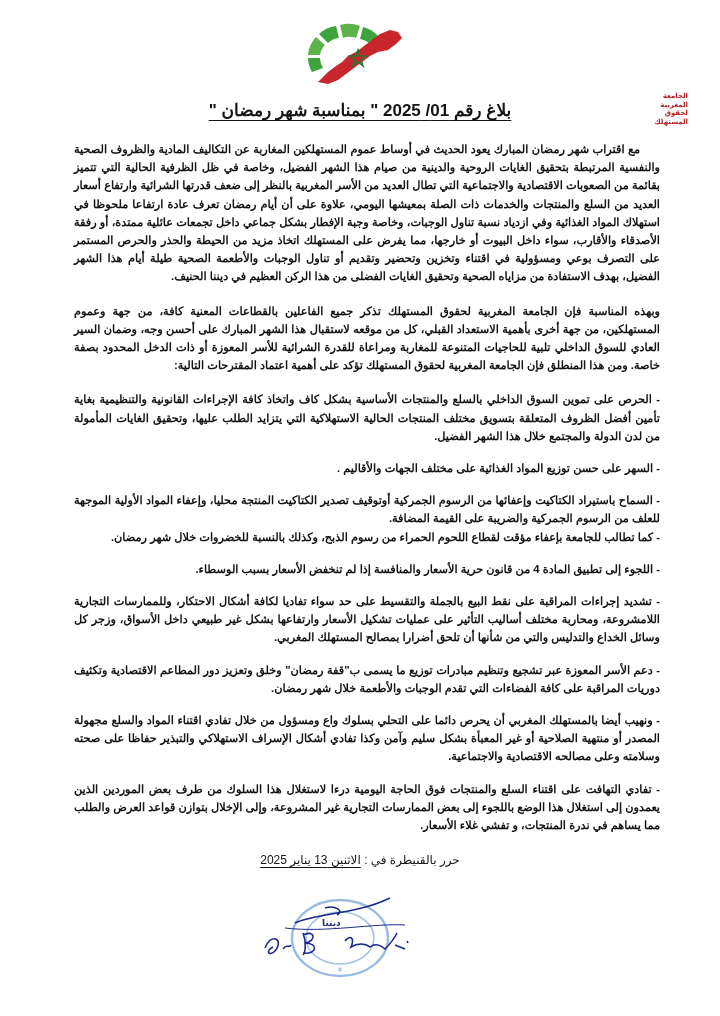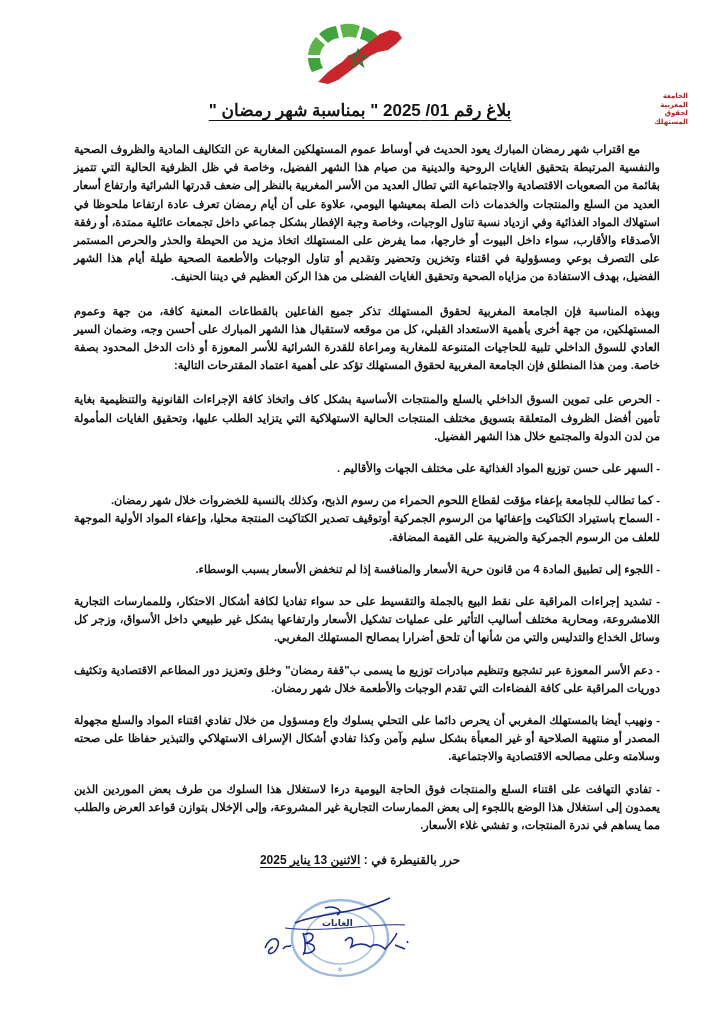--- a/index.html
+++ b/index.html
@@ -28,21 +28,21 @@
     font-family: "Liberation Sans", sans-serif; font-weight: bold;
     font-size: 11.3px; line-height: 18.2px; text-align: justify;
     text-align-last: right;
   }
   .body p { margin: 0; }
   .p-intro { text-indent: 20px; }
   .gap-lg { height: 16px; }
   .gap-md { height: 14px; }
   .place-date {
     position: absolute; top: 853px; left: 0; right: 0; text-align: center;
-    font-family: "Liberation Sans", sans-serif; font-weight: bold; font-size: 12px;
+    font-family: "Liberation Sans", sans-serif; font-weight: normal; font-size: 12px;
   }
   .place-date .date { text-decoration: underline; text-underline-offset: 3px; }
   .signature {
     position: absolute; left: 255px; top: 893px; width: 200px; height: 105px;
   }
   .signature svg { width: 100%; height: 100%; display: block; }
   .sig-role {
     position: absolute; left: 322px; top: 918px; font-size: 9px; font-weight: bold; color: #1e2a6e;
   }
 </style>
@@ -77,22 +77,22 @@
 
   <div class="body">
     <p class="p-intro">مع اقتراب شهر رمضان المبارك يعود الحديث في أوساط عموم المستهلكين المغاربة عن التكاليف المادية والظروف الصحية والنفسية المرتبطة بتحقيق الغايات الروحية والدينية من صيام هذا الشهر الفضيل، وخاصة في ظل الظرفية الحالية التي تتميز بقائمة من الصعوبات الاقتصادية والاجتماعية التي تطال العديد من الأسر المغربية بالنظر إلى ضعف قدرتها الشرائية وارتفاع أسعار العديد من السلع والمنتجات والخدمات ذات الصلة بمعيشها اليومي، علاوة على أن أيام رمضان تعرف عادة ارتفاعا ملحوظا في استهلاك المواد الغذائية وفي ازدياد نسبة تناول الوجبات، وخاصة وجبة الإفطار بشكل جماعي داخل تجمعات عائلية ممتدة، أو رفقة الأصدقاء والأقارب، سواء داخل البيوت أو خارجها، مما يفرض على المستهلك اتخاذ مزيد من الحيطة والحذر والحرص المستمر على التصرف بوعي ومسؤولية في اقتناء وتخزين وتحضير وتقديم أو تناول الوجبات والأطعمة الصحية طيلة أيام هذا الشهر الفضيل، بهدف الاستفادة من مزاياه الصحية وتحقيق الغايات الفضلى من هذا الركن العظيم في ديننا الحنيف.</p>
     <div class="gap-lg"></div>
     <p>وبهذه المناسبة فإن الجامعة المغربية لحقوق المستهلك تذكر جميع الفاعلين بالقطاعات المعنية كافة، من جهة وعموم المستهلكين، من جهة أخرى بأهمية الاستعداد القبلي، كل من موقعه لاستقبال هذا الشهر المبارك على أحسن وجه، وضمان السير العادي للسوق الداخلي تلبية للحاجيات المتنوعة للمغاربة ومراعاة للقدرة الشرائية للأسر المعوزة أو ذات الدخل المحدود بصفة خاصة. ومن هذا المنطلق فإن الجامعة المغربية لحقوق المستهلك تؤكد على أهمية اعتماد المقترحات التالية:</p>
     <div class="gap-lg"></div>
     <p>- الحرص على تموين السوق الداخلي بالسلع والمنتجات الأساسية بشكل كاف واتخاذ كافة الإجراءات القانونية والتنظيمية بغاية تأمين أفضل الظروف المتعلقة بتسويق مختلف المنتجات الحالية الاستهلاكية التي يتزايد الطلب عليها، وتحقيق الغايات المأمولة من لدن الدولة والمجتمع خلال هذا الشهر الفضيل.</p>
     <div class="gap-md"></div>
     <p>- السهر على حسن توزيع المواد الغذائية على مختلف الجهات والأقاليم .</p>
     <div class="gap-md"></div>
+    <p>- السماح باستيراد الكتاكيت وإعفائها من الرسوم الجمركية أوتوقيف تصدير الكتاكيت المنتجة محليا، وإعفاء المواد الأولية الموجهة للعلف من الرسوم الجمركية والضريبة على القيمة المضافة.</p>
     <p>- كما تطالب للجامعة بإعفاء مؤقت لقطاع اللحوم الحمراء من رسوم الذبح، وكذلك بالنسبة للخضروات خلال شهر رمضان.</p>
-    <p>- السماح باستيراد الكتاكيت وإعفائها من الرسوم الجمركية أوتوقيف تصدير الكتاكيت المنتجة محليا، وإعفاء المواد الأولية الموجهة للعلف من الرسوم الجمركية والضريبة على القيمة المضافة.</p>
     <div class="gap-md"></div>
     <p>- اللجوء إلى تطبيق المادة 4 من قانون حرية الأسعار والمنافسة إذا لم تنخفض الأسعار بسبب الوسطاء.</p>
     <div class="gap-md"></div>
     <p>- تشديد إجراءات المراقبة على نقط البيع بالجملة والتقسيط على حد سواء تفاديا لكافة أشكال الاحتكار، وللممارسات التجارية اللامشروعة، ومحاربة مختلف أساليب التأثير على عمليات تشكيل الأسعار وارتفاعها بشكل غير طبيعي داخل الأسواق، وزجر كل وسائل الخداع والتدليس والتي من شأنها أن تلحق أضرارا بمصالح المستهلك المغربي.</p>
     <div class="gap-md"></div>
     <p>- دعم الأسر المعوزة عبر تشجيع وتنظيم مبادرات توزيع ما يسمى ب"قفة رمضان" وخلق وتعزيز دور المطاعم الاقتصادية وتكثيف دوريات المراقبة على كافة الفضاءات التي تقدم الوجبات والأطعمة خلال شهر رمضان.</p>
     <div class="gap-md"></div>
     <p>- ونهيب أيضا بالمستهلك المغربي أن يحرص دائما على التحلي بسلوك واع ومسؤول من خلال تفادي اقتناء المواد والسلع مجهولة المصدر أو منتهية الصلاحية أو غير المعبأة بشكل سليم وآمن وكذا تفادي أشكال الإسراف الاستهلاكي والتبذير حفاظا على صحته وسلامته وعلى مصالحه الاقتصادية والاجتماعية.</p>
     <div class="gap-md"></div>
     <p>- تفادي التهافت على اقتناء السلع والمنتجات فوق الحاجة اليومية درءا لاستغلال هذا السلوك من طرف بعض الموردين الذين يعمدون إلى استغلال هذا الوضع باللجوء إلى بعض الممارسات التجارية غير المشروعة، وإلى الإخلال بتوازن قواعد العرض والطلب مما يساهم في ندرة المنتجات، و تفشي غلاء الأسعار.</p>
@@ -108,15 +108,15 @@
       <ellipse cx="85" cy="45" rx="48" ry="38" fill="none" stroke="#7aa5d6" stroke-width="2.5" opacity="0.75"></ellipse>
       <ellipse cx="85" cy="45" rx="34" ry="26" fill="none" stroke="#7aa5d6" stroke-width="1.5" opacity="0.7"></ellipse>
       <text x="85" y="82" text-anchor="middle" font-size="10" fill="#7aa5d6">*</text>
       <path d="M40 30 C60 20, 100 22, 135 5 M70 15 C80 12, 90 18, 82 22" fill="none" stroke="#1e2a8a" stroke-width="1.6"></path>
       <path d="M10 55 C15 40, 30 45, 20 58 C14 64, 10 58, 18 54 M28 56 C32 50, 34 56, 36 52" fill="none" stroke="#1e2a8a" stroke-width="1.6"></path>
       <path d="M48 40 C52 50, 50 60, 48 62 M48 42 C60 36, 62 48, 50 50 C64 50, 62 62, 48 60" fill="none" stroke="#1e2a8a" stroke-width="1.6"></path>
       <path d="M90 48 C95 42, 100 44, 96 54 C102 50, 110 50, 115 54 C120 50, 126 52, 130 56 C136 50, 140 44, 142 40 M140 52 L150 56 M152 48 L153 50" fill="none" stroke="#1e2a8a" stroke-width="1.6"></path>
       <path d="M30 35 C70 40, 120 30, 150 32" fill="none" stroke="#1e2a8a" stroke-width="1"></path>
     </svg>
   </div>
-  <div class="sig-role">الغايات</div>
+  <div class="sig-role">ديننا</div>
 
 </div>
 
 </body></html>

